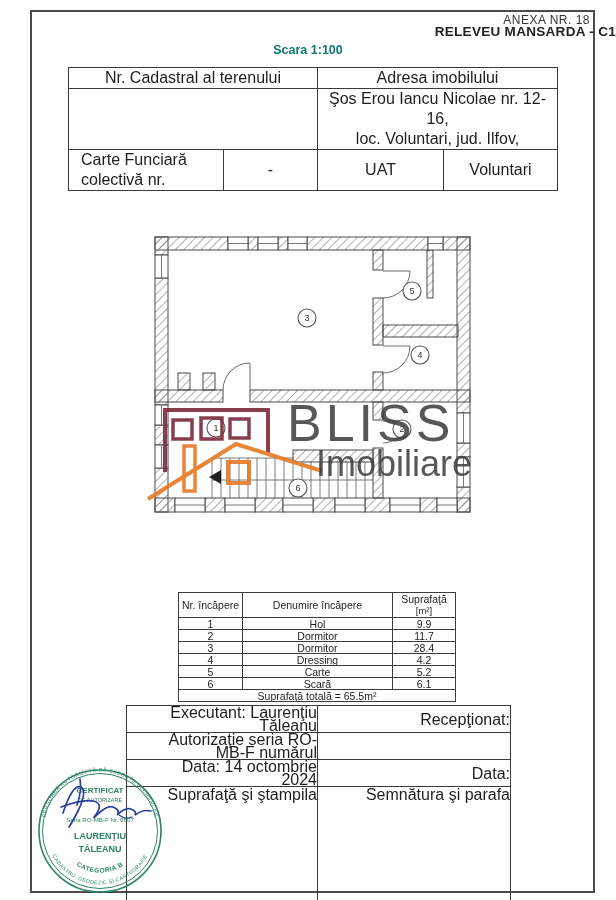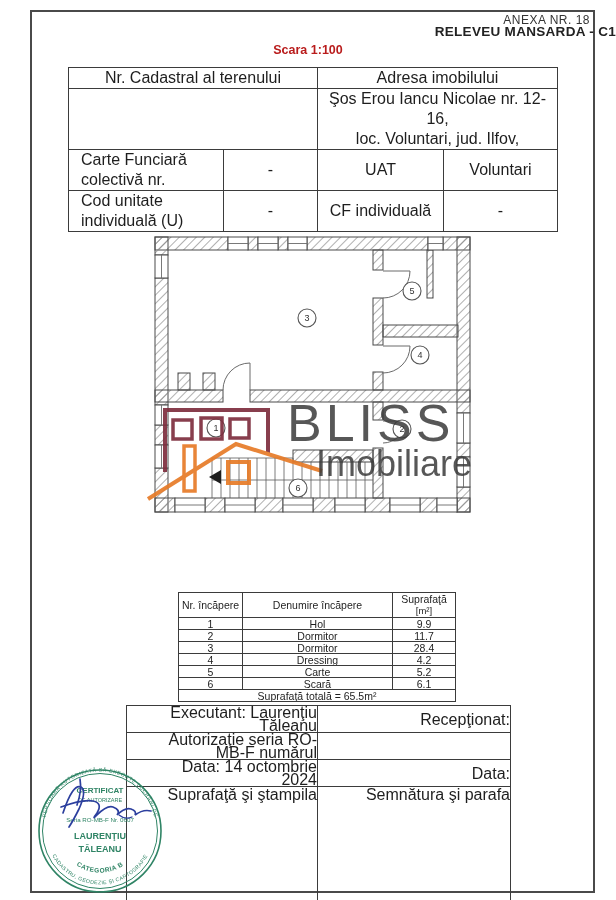--- a/index.html
+++ b/index.html
@@ -13,21 +13,21 @@
   }
   .anexa{
     position:absolute;top:13px;right:26px;font-size:12px;letter-spacing:.5px;color:#333;
   }
   .doc-title{
     position:absolute;top:24px;left:0;width:616px;text-align:right;
     font-size:13.5px;font-weight:bold;color:#222;letter-spacing:.3px;
   }
   .doc-scale{
     position:absolute;top:43px;left:0;width:616px;text-align:center;
-    font-size:12.5px;font-weight:bold;color:#b91c1c;
+    font-size:12.5px;font-weight:bold;color:#0f766e;
   }
   table{border-collapse:collapse;position:absolute;table-layout:fixed;}
   td{border:1.4px solid #3b3b3b;font-size:16px;color:#1e1e1e;padding:0;overflow:hidden;}
   
   .cad-table{left:68px;top:67px;width:489px;}
   .cad-table td{height:20px;text-align:center;line-height:1.25;}
   .cad-table .lbl{text-align:left;padding-left:12px;}
   .cad-table .addr-cell{height:43px;}
   
   .room-table{left:178px;top:592px;width:277px;}
@@ -76,26 +76,20 @@
       <td colspan="2" class="addr-cell">
         <span>Şos Erou Iancu Nicolae nr. 12-16,</span><br>
         <span>loc. Voluntari, jud. Ilfov,</span>
       </td>
     </tr>
     <tr>
       <td class="lbl">Carte Funciară colectivă nr.</td>
       <td>-</td>
       <td>UAT</td>
       <td>Voluntari</td>
-    </tr>
-    <tr>
-      <td class="lbl">Cod unitate individuală (U)</td>
-      <td>-</td>
-      <td>CF individuală</td>
-      <td>-</td>
     </tr>
   </tbody>
     </table>
 
   <svg class="plan-svg" width="332" height="292" viewBox="145 228 332 292">
     <defs>
       <pattern id="hatch" patternUnits="userSpaceOnUse" width="6" height="6" patternTransform="rotate(45)">
         <line x1="0" y1="0" x2="0" y2="6" stroke="#8d8d8d" stroke-width="1.4"></line>
       </pattern>
     </defs>

